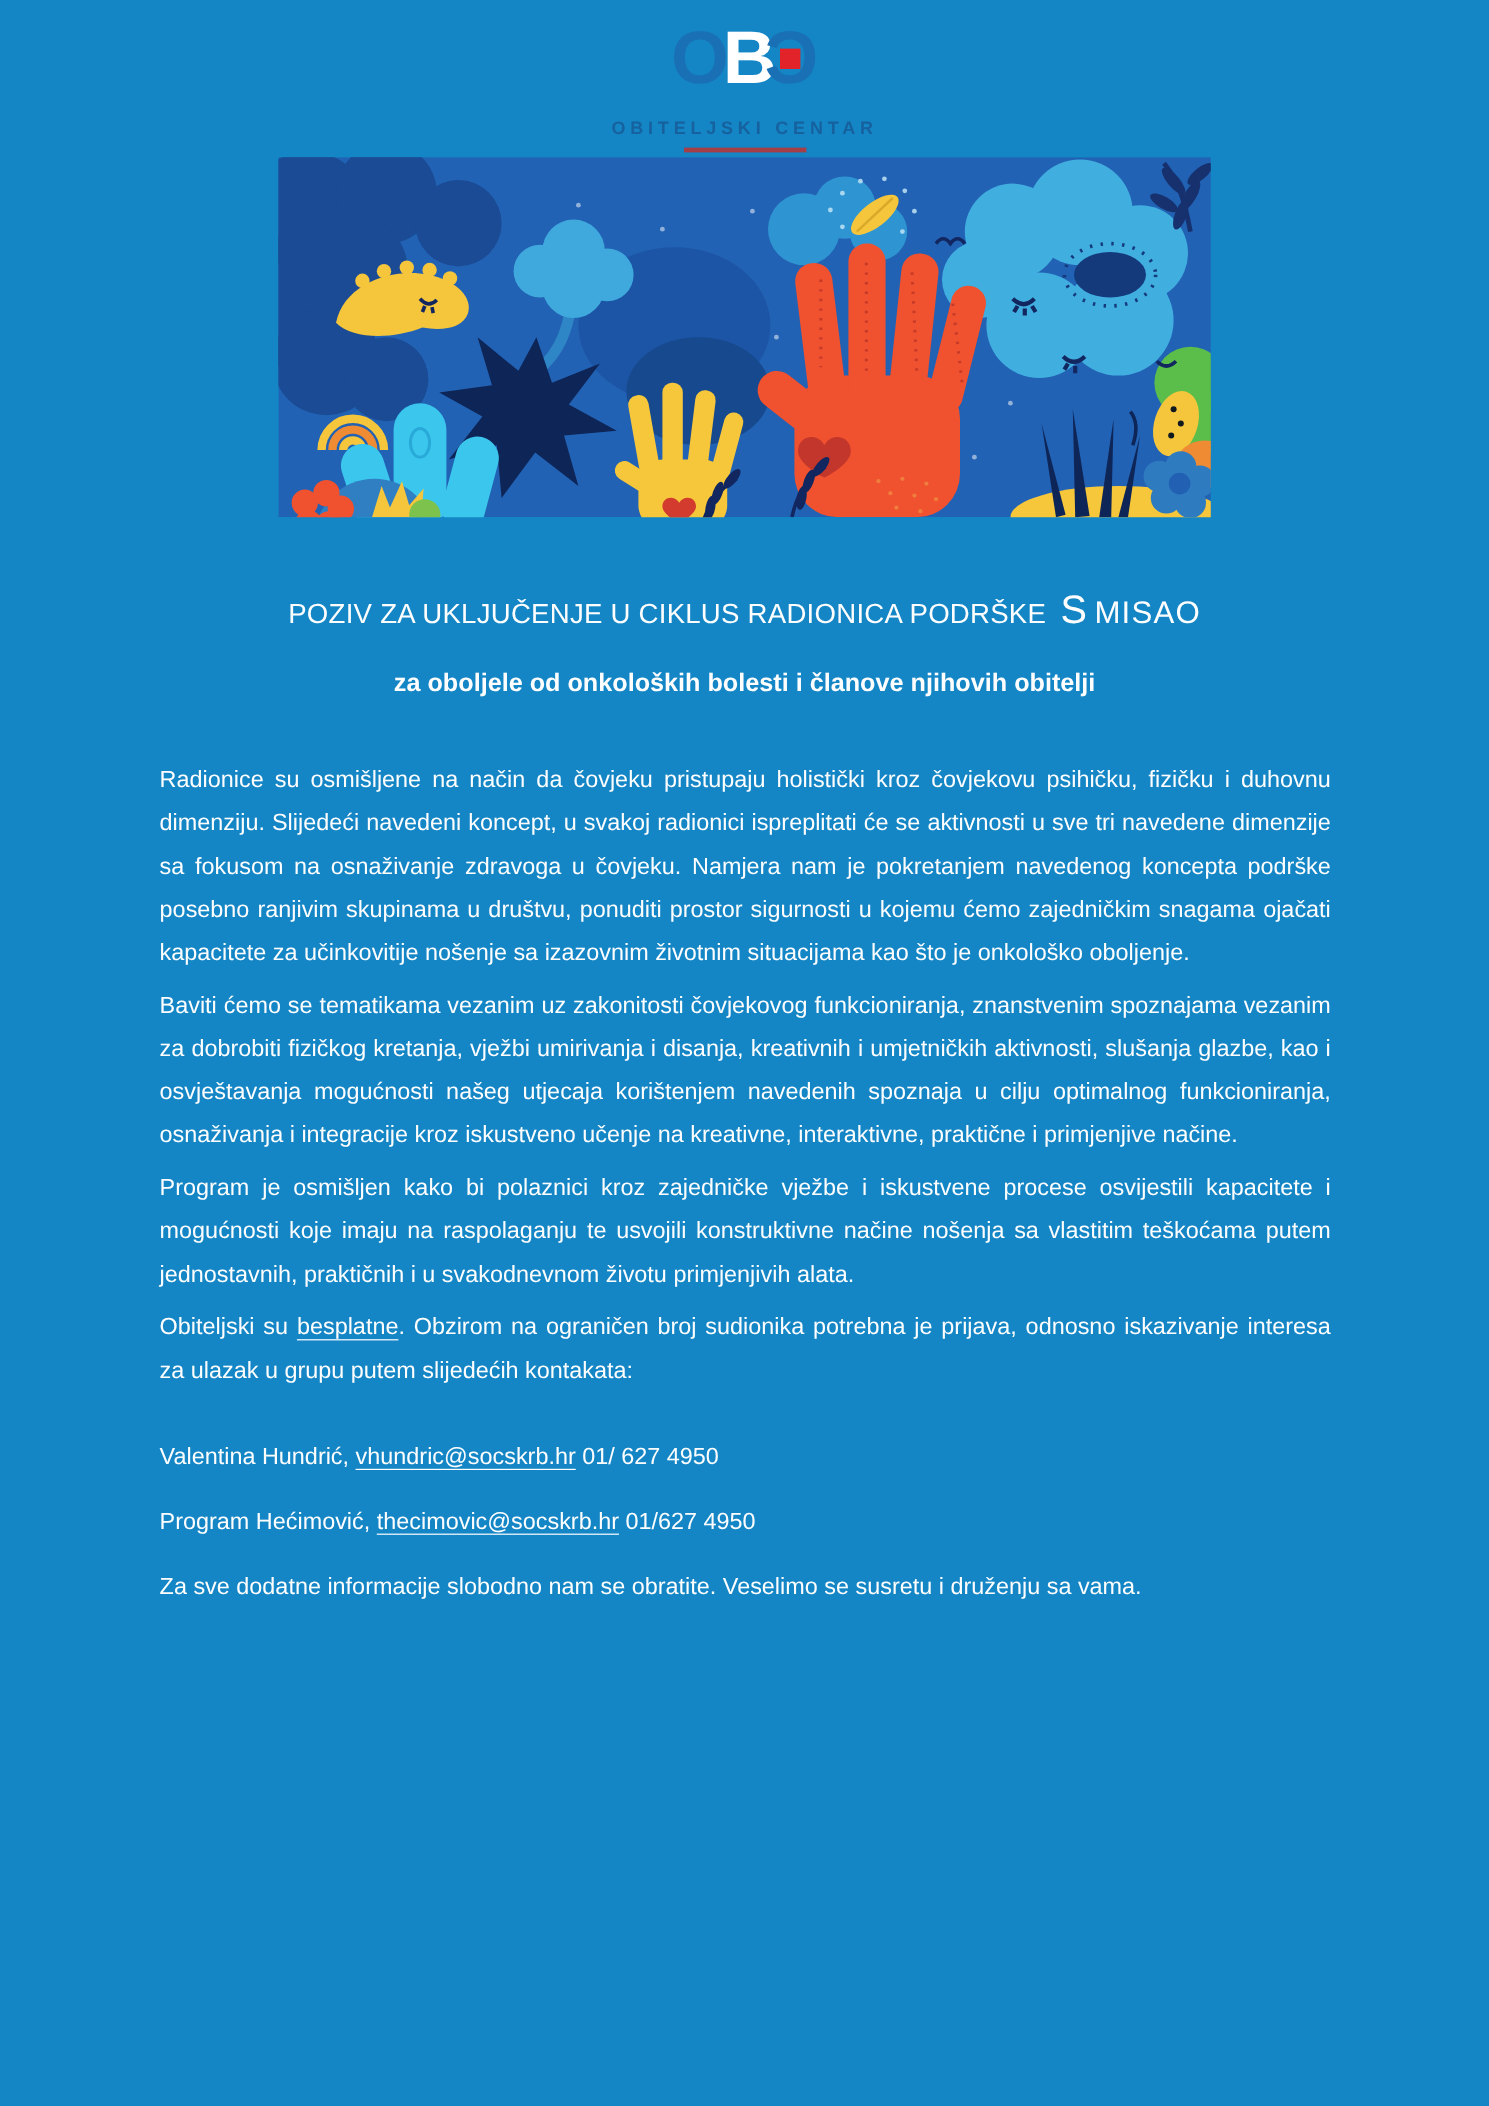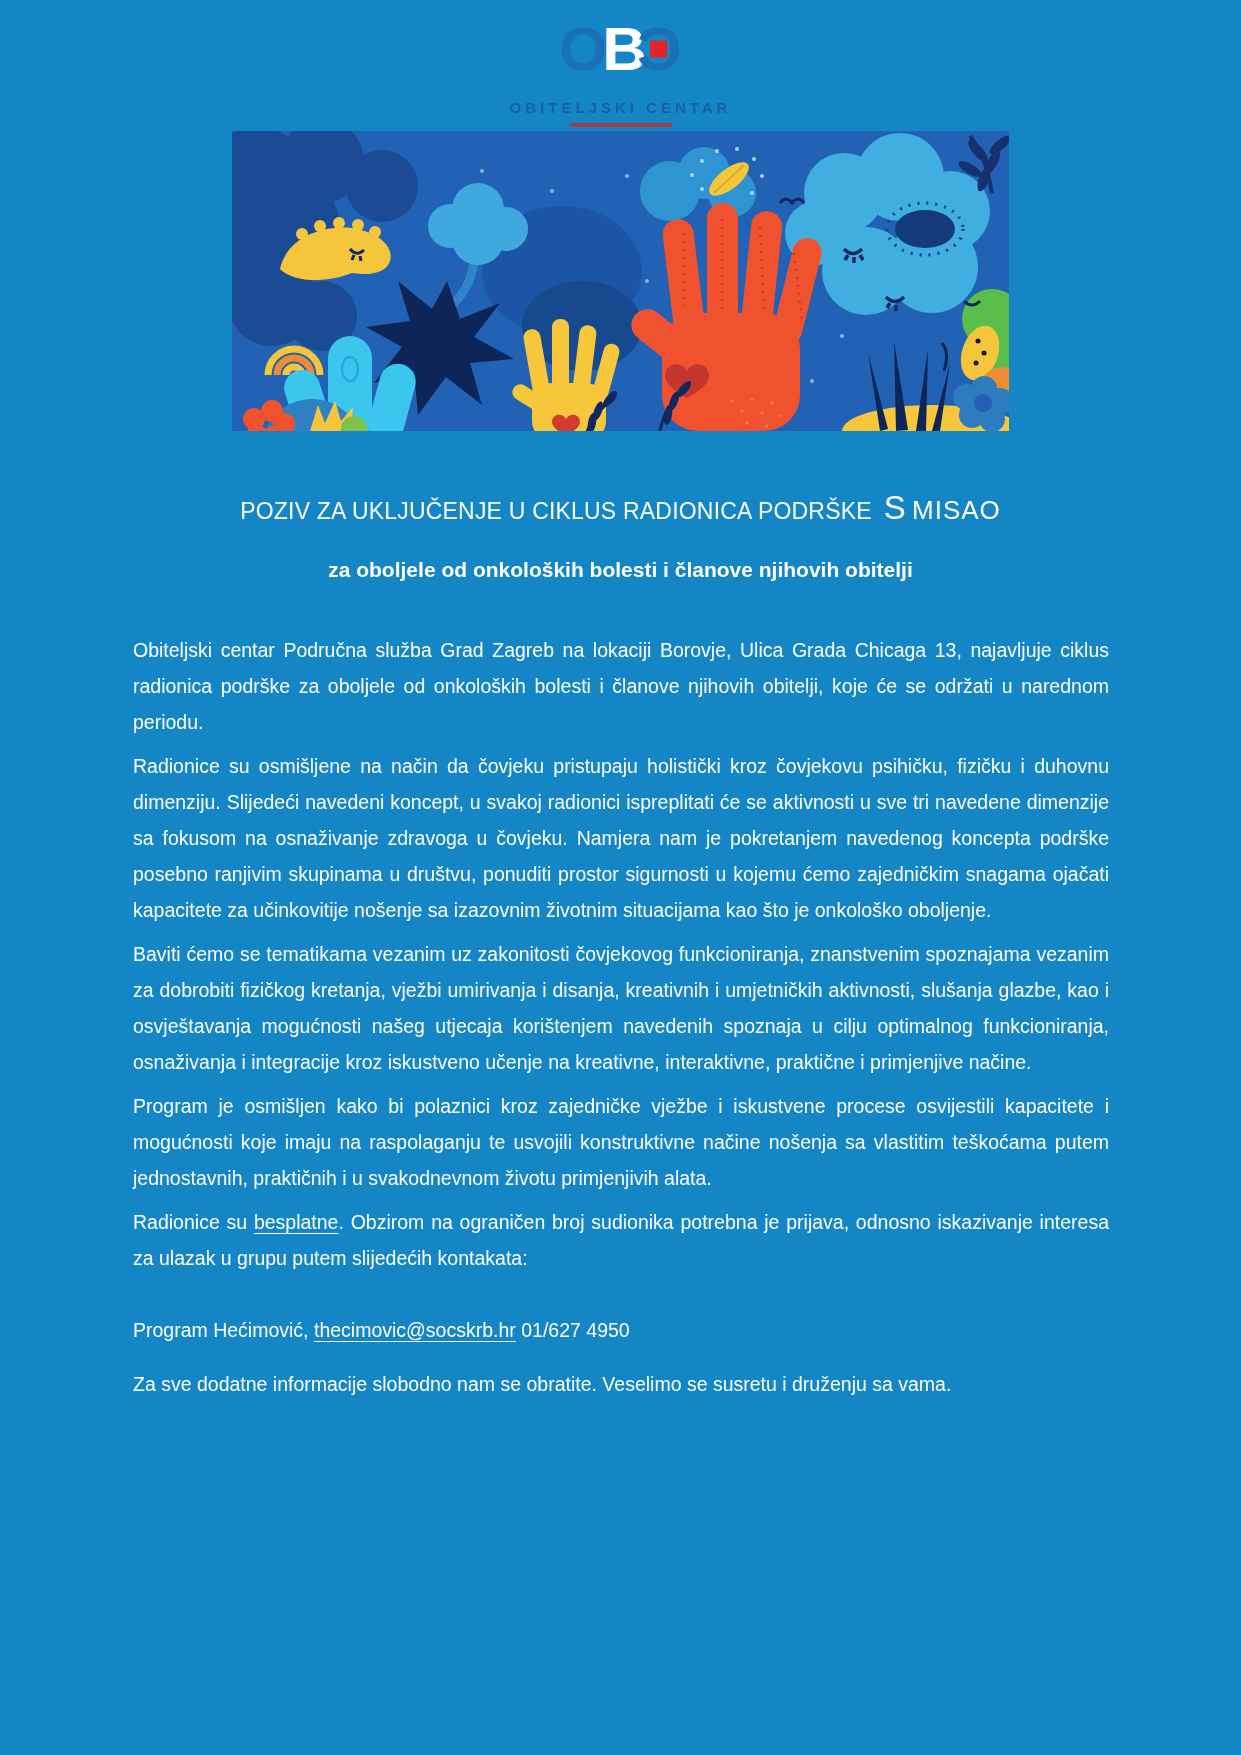--- a/index.html
+++ b/index.html
@@ -277,27 +277,31 @@
           <circle cx="250" cy="40" r="2"></circle>
       </g>
     </svg>
   </div>
 
   <h1 class="title"><span>POZIV ZA UKLJUČENJE U CIKLUS RADIONICA PODRŠKE</span><span class="t-s">S</span><span class="t-misao">MISAO</span></h1>
 
   <h2 class="subtitle">za  oboljele od onkoloških bolesti i članove njihovih obitelji</h2>
 
   <main class="content">
-    <p>Obiteljski centar Područna služba Grad Zagreb na lokaciji Borovje, Ulica Grada Chicaga 13, najavljuje ciklus radionica podrške za oboljele od onkoloških bolesti i članove njihovih obitelji, koje će se održati u narednom periodu.</p>
     <p>Radionice su osmišljene na način da čovjeku pristupaju holistički kroz čovjekovu psihičku, fizičku i duhovnu dimenziju. Slijedeći navedeni  koncept,  u svakoj  radionici ispreplitati će se aktivnosti u sve tri navedene dimenzije sa fokusom na osnaživanje zdravoga u čovjeku.  Namjera nam je pokretanjem navedenog koncepta podrške posebno ranjivim skupinama  u društvu, ponuditi prostor sigurnosti u kojemu ćemo zajedničkim snagama ojačati kapacitete za učinkovitije nošenje sa izazovnim životnim situacijama kao što je onkološko oboljenje.</p>
     <p>Baviti ćemo se tematikama vezanim uz zakonitosti čovjekovog funkcioniranja, znanstvenim spoznajama vezanim za dobrobiti fizičkog kretanja, vježbi umirivanja i disanja, kreativnih i umjetničkih aktivnosti, slušanja glazbe, kao i  osvještavanja mogućnosti našeg utjecaja korištenjem navedenih spoznaja u cilju optimalnog funkcioniranja, osnaživanja i integracije kroz iskustveno učenje na kreativne, interaktivne, praktične i primjenjive načine.</p>
     <p>Program je osmišljen kako bi polaznici  kroz zajedničke vježbe i iskustvene procese osvijestili kapacitete i mogućnosti koje imaju na raspolaganju te usvojili konstruktivne načine nošenja sa  vlastitim teškoćama putem jednostavnih, praktičnih i u svakodnevnom životu primjenjivih alata.</p>
-    <p><span>Radionice su </span><span class="u">besplatne</span><span>. Obzirom na ograničen broj sudionika potrebna je prijava, odnosno iskazivanje interesa za ulazak u grupu putem slijedećih kontakata:</span></p>
+    <p><span>Obiteljski su </span><span class="u">besplatne</span><span>. Obzirom na ograničen broj sudionika potrebna je prijava, odnosno iskazivanje interesa za ulazak u grupu putem slijedećih kontakata:</span></p>
 
     <div class="contacts">
+      <p>
+        <span>Valentina Hundrić,</span>
+        <a class="email">vhundric@socskrb.hr</a>
+        <span>01/ 627 4950</span>
+      </p>
       <p>
         <span>Program Hećimović,</span>
         <a class="email">thecimovic@socskrb.hr</a>
         <span>01/627 4950</span>
       </p>
       <p class="closing">Za sve dodatne informacije slobodno nam se obratite.  Veselimo se susretu i druženju sa vama.</p>
     </div>
   </main>
 
 </div>

